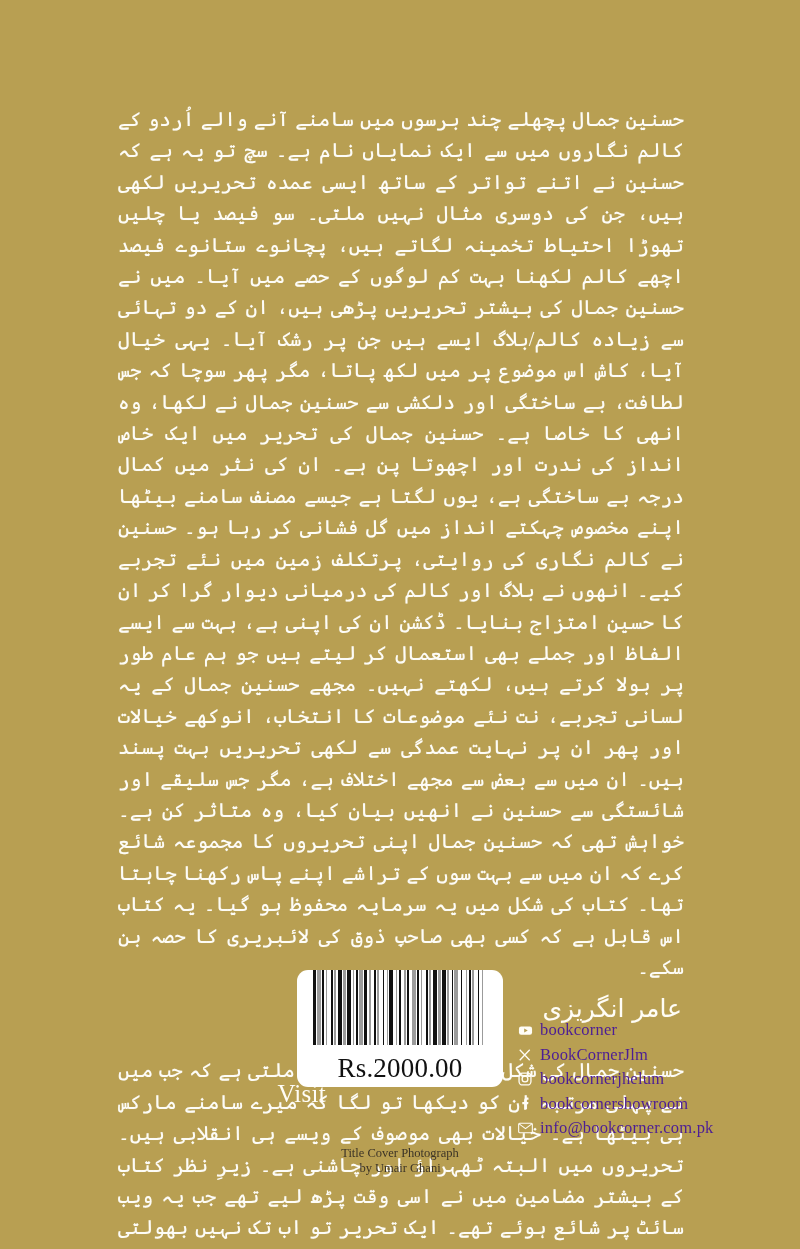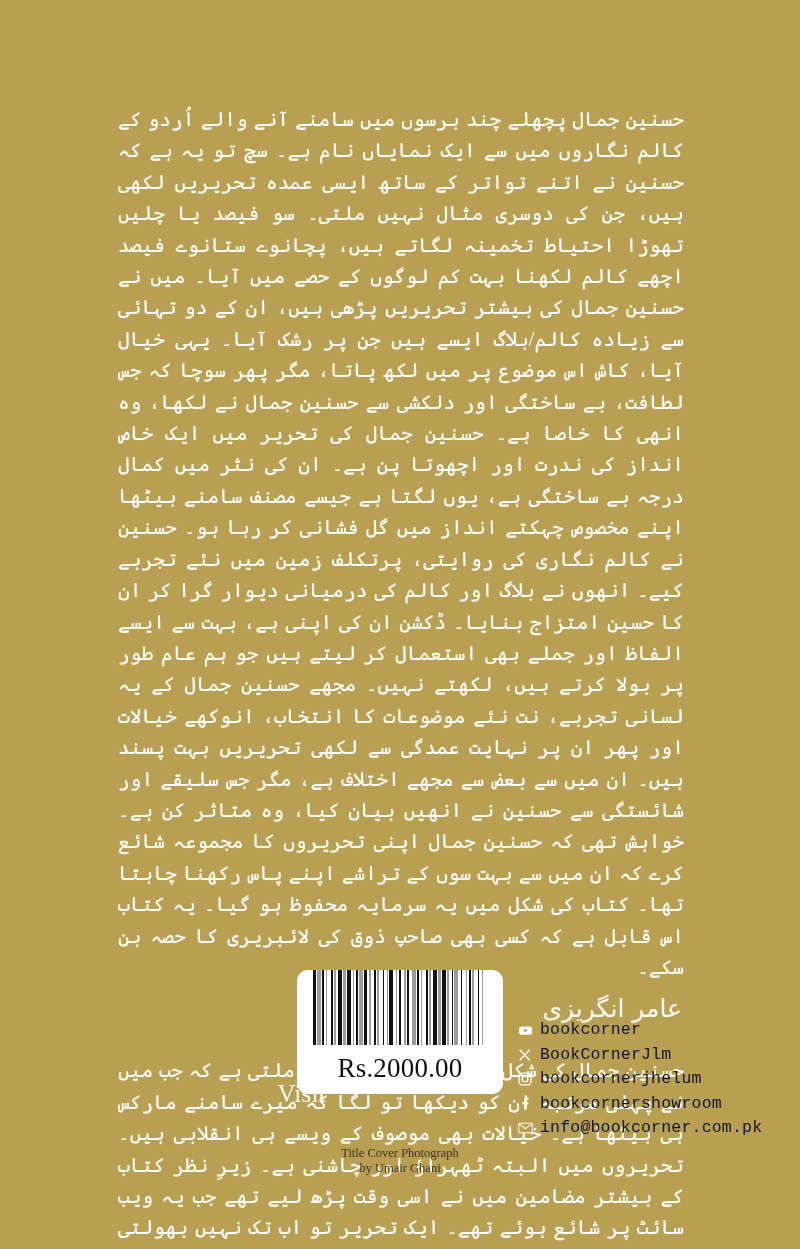--- a/index.html
+++ b/index.html
@@ -127,21 +127,21 @@
   .barcode-bars i {
     display: block;
     height: 100%;
   }
   .price {
     text-align: center;
     color: #111111;
     font-family: "Liberation Serif", "DejaVu Serif", serif;
     font-size: 27px;
     line-height: 34px;
-    padding-bottom: 9px;
+    padding-bottom: 2px;
     letter-spacing: 0.2px;
   }
 
   .photo-credit {
     position: absolute;
     left: 297px;
     top: 186px;
     width: 206px;
     text-align: center;
     color: #3b3326;
@@ -167,22 +167,22 @@
   }
   .social-icon {
     width: 22px;
     display: flex;
     align-items: center;
     justify-content: flex-start;
     flex: 0 0 22px;
   }
   .social-icon svg { display: block; }
   .social-handle {
-    color: #0f172a;
-    font-family: Liberation Mono, monospace;
+    color: #4c1d95;
+    font-family: Liberation Serif, serif;
     font-size: 16.5px;
     line-height: 20px;
     letter-spacing: 0.2px;
     white-space: nowrap;
   }
 </style>
 </head>
 <body>
 
 <div class="cover">

